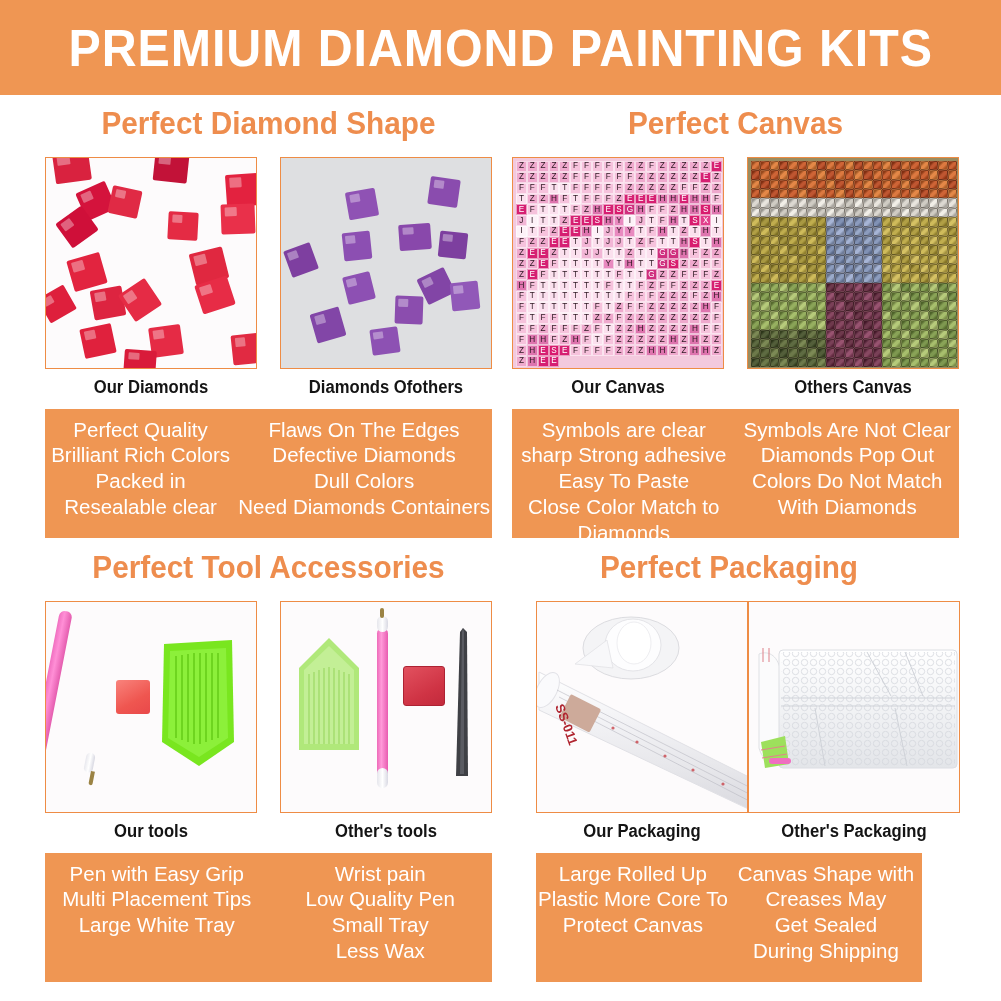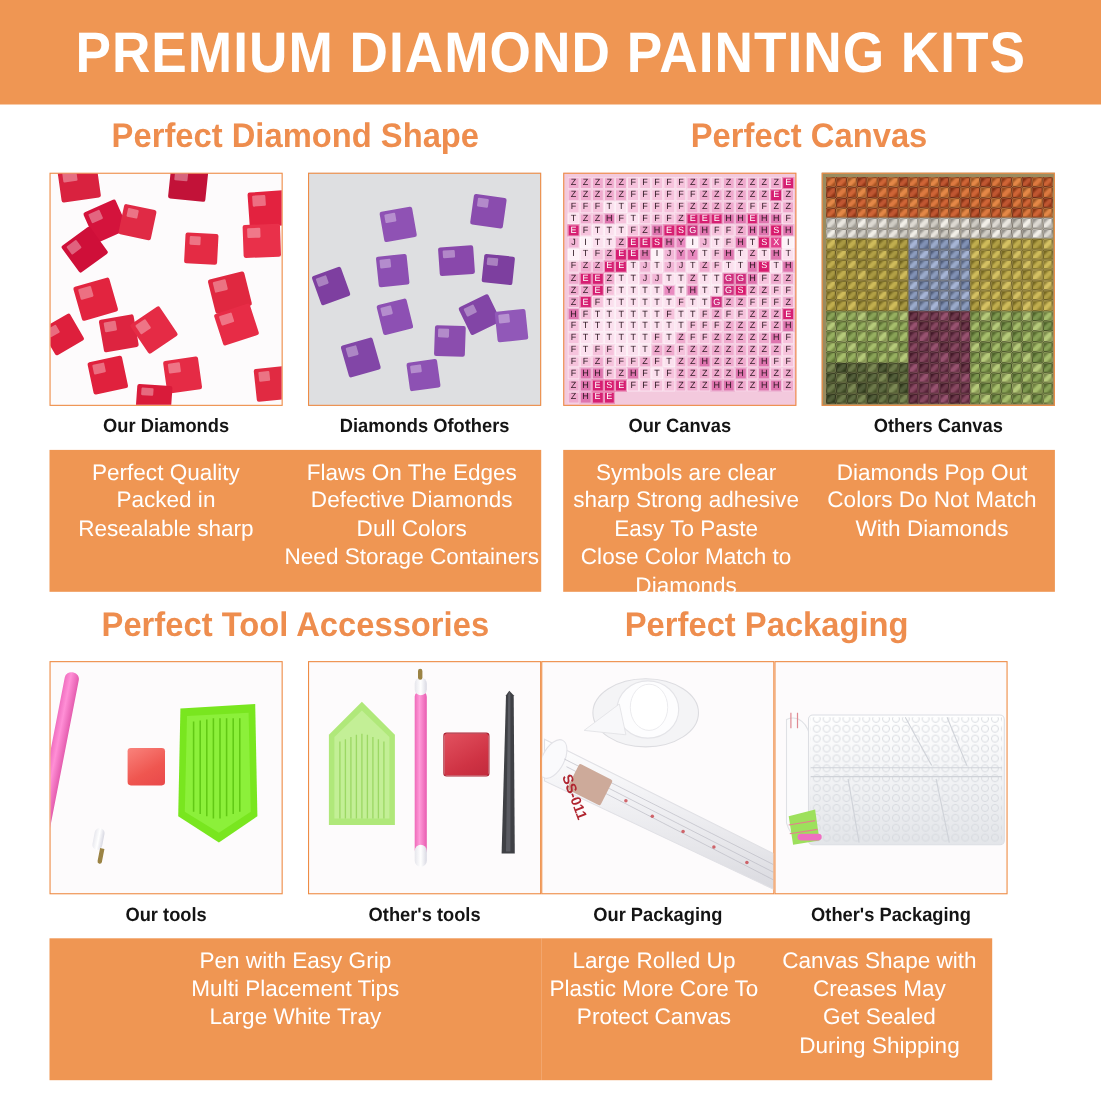--- a/index.html
+++ b/index.html
@@ -80,21 +80,21 @@
     font-weight: 500;
     letter-spacing: 0px;
     padding: 0 2px;
   }
   .textcol div { white-space: nowrap; }
 
   
   #quad-tl { left: 45px;  top: 108px; width: 447px; }
   #quad-tr { left: 512px; top: 108px; width: 447px; }
   #quad-bl { left: 45px;  top: 552px; width: 447px; }
-  #quad-br { left: 492px; top: 552px; width: 410px; }
+  #quad-br { left: 512px; top: 552px; width: 410px; padding-left: 24px; }
   .quad .pair { margin-top: 18px; }
   #quad-tl .textbox, #quad-bl .textbox { margin-top: 12px; height: 129px; }
   #quad-tr .textbox, #quad-br .textbox { margin-top: 12px; height: 129px; }
 
   
   .dia {
     position: absolute;
     border-radius: 2px;
   }
   .bg-white { background: #fdfbfc; }
@@ -203,28 +203,29 @@
           <div class="dia" style="left:32px;top:152px;width:30px;height:30px;background:#8246a7;transform:rotate(-16deg)"></div>
           <div class="dia" style="left:90px;top:170px;width:28px;height:26px;background:#8d51b3;transform:rotate(-8deg)"></div>
         </div>
         <div class="caption">Diamonds Ofothers</div>
       </div>
     </div>
 
     <div class="textbox">
       <div class="textcol">
         <div>Perfect Quality</div>
+        <div>Brilliant Rich Colors</div>
         <div>Packed in</div>
-        <div>Resealable sharp</div>
+        <div>Resealable clear</div>
       </div>
       <div class="textcol">
         <div>Flaws On The Edges</div>
         <div>Defective Diamonds</div>
         <div>Dull Colors</div>
-        <div>Need Storage Containers</div>
+        <div>Need Diamonds Containers</div>
       </div>
     </div>
   </div>
 
   <div class="quad" id="quad-tr">
     <div class="quad-title">Perfect Canvas</div>
     <div class="pair">
 
       <div class="cell">
         <div class="photo" style="background:#f3c9dd">
@@ -1075,20 +1076,21 @@
 
     <div class="textbox">
       <div class="textcol">
         <div>Symbols are clear</div>
         <div>sharp Strong adhesive</div>
         <div>Easy To Paste</div>
         <div>Close Color Match to</div>
         <div>Diamonds</div>
       </div>
       <div class="textcol">
+        <div>Symbols Are Not Clear</div>
         <div>Diamonds Pop Out</div>
         <div>Colors Do Not Match</div>
         <div>With Diamonds</div>
       </div>
     </div>
   </div>
 
   <div class="quad" id="quad-bl">
     <div class="quad-title">Perfect Tool Accessories</div>
     <div class="pair">
@@ -1159,20 +1161,26 @@
         </div>
         <div class="caption">Other's tools</div>
       </div>
     </div>
 
     <div class="textbox">
       <div class="textcol">
         <div>Pen with Easy Grip</div>
         <div>Multi Placement Tips</div>
         <div>Large White Tray</div>
+      </div>
+      <div class="textcol">
+        <div>Wrist pain</div>
+        <div>Low Quality Pen</div>
+        <div>Small Tray</div>
+        <div>Less Wax</div>
       </div>
     </div>
   </div>
 
   <div class="quad" id="quad-br">
     <div class="quad-title">Perfect Packaging</div>
     <div class="pair">
 
       <div class="cell">
         <div class="photo bg-white">

